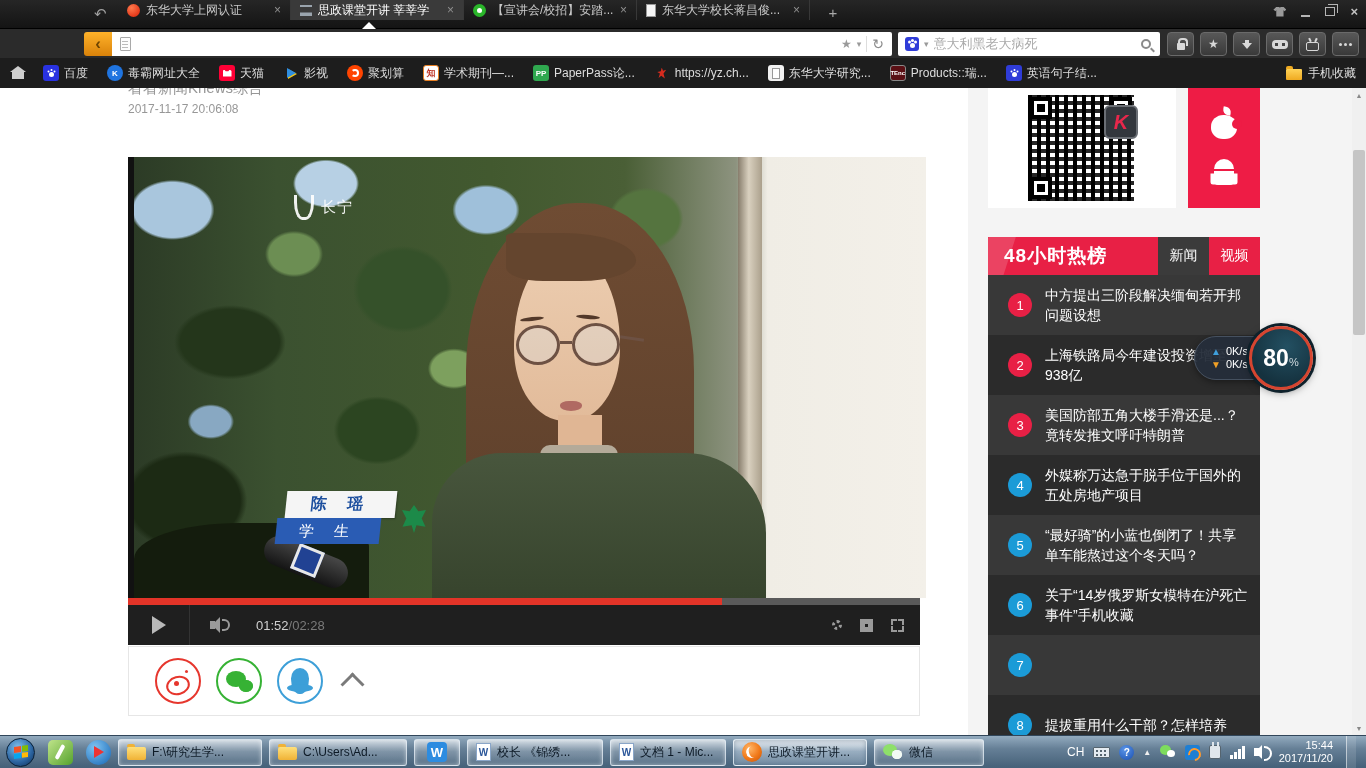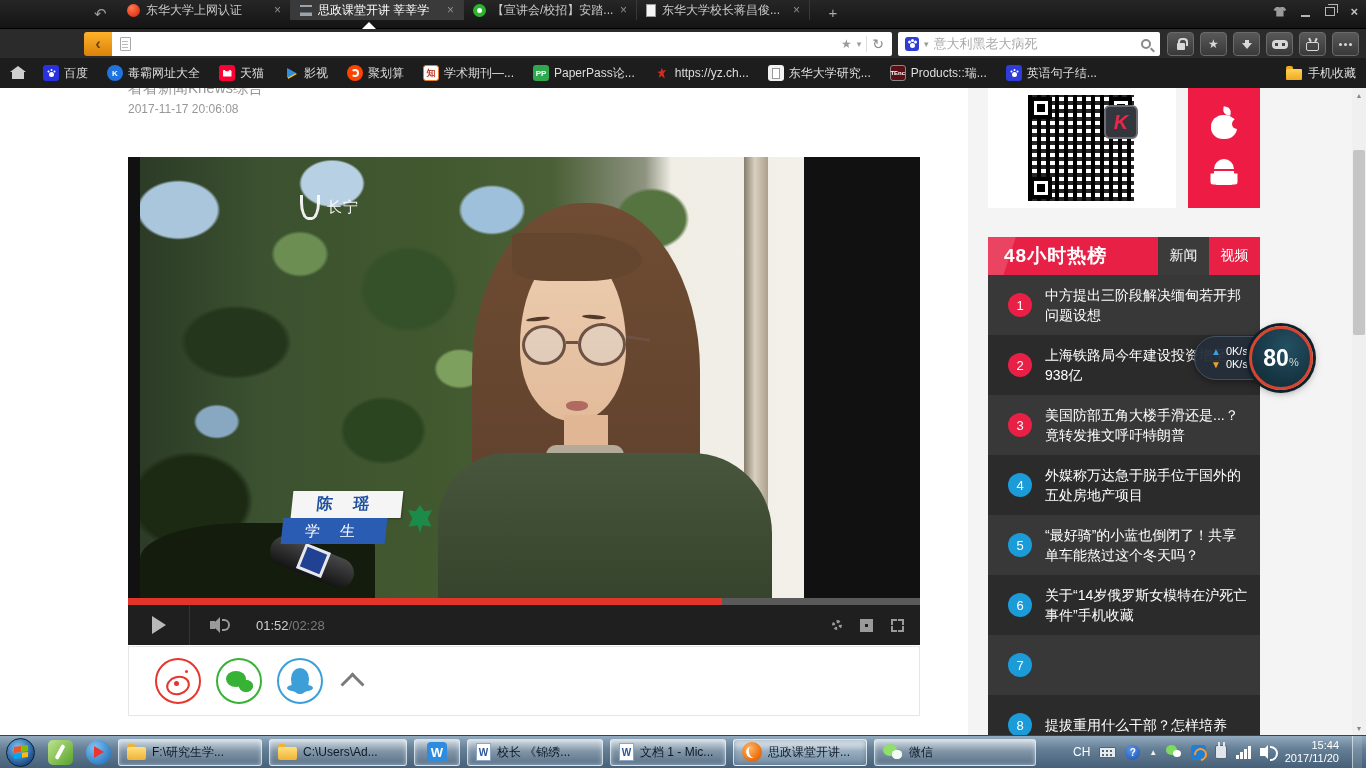--- a/index.html
+++ b/index.html
@@ -81,21 +81,21 @@
 .pagei{width:8px;height:11px;background:#fff;border:1px solid #999}
 [data-name="bookmark-products"] .bm-ico{background:#5a0f14;font-size:6px;color:#fff;border:1px solid #888}
 [data-name="bookmark-english"] .bm-ico{background:#2f3cd8}
 
 
 .content-bg{position:absolute;left:0;top:88px;width:968px;height:647px;background:#fff}
 .src-line{position:absolute;left:128px;top:79px;font-size:15px;color:#979797;z-index:10}
 .dt-line{position:absolute;left:128px;top:102px;font-size:12px;color:#979797}
 
 .player{position:absolute;left:128px;top:157px;width:792px;height:488px;background:#111}
-.scene{position:absolute;left:12px;top:0;width:664px;height:441px;overflow:hidden;background:linear-gradient(90deg,#2c3b26 0%,#3b5130 18%,#42592f 45%,#4a5f36 62%,#8d937f 76%,#f0ede5 80%,#f3f0e9 100%)}
+.scene{position:absolute;left:6px;top:0;width:792px;height:441px;overflow:hidden;background:linear-gradient(90deg,#2c3b26 0%,#3b5130 18%,#42592f 45%,#4a5f36 62%,#8d937f 76%,#f0ede5 80%,#f3f0e9 100%)}
 .foliage{position:absolute;left:0;top:0;width:640px;height:441px;background:
  radial-gradient(70px 50px at 6% 12%,#a9c6dd 0 55%,transparent 60%),
  radial-gradient(55px 40px at 30% 6%,#b7d0e4 0 55%,transparent 60%),
  radial-gradient(60px 45px at 55% 12%,#9fc0da 0 50%,transparent 56%),
  radial-gradient(90px 60px at 15% 42%,#24361b 0 55%,transparent 62%),
  radial-gradient(80px 70px at 42% 30%,#35512a 0 55%,transparent 62%),
  radial-gradient(100px 80px at 8% 78%,#1c2a14 0 55%,transparent 62%),
  radial-gradient(70px 55px at 38% 62%,#2c4521 0 55%,transparent 62%),
  radial-gradient(90px 65px at 68% 40%,#3f5c30 0 55%,transparent 62%),
  radial-gradient(60px 50px at 80% 14%,#55743f 0 55%,transparent 62%),
@@ -223,21 +223,21 @@
 .tkbtn .lbl{white-space:nowrap;overflow:hidden;text-overflow:ellipsis}
 .ico-folder-l{width:19px;height:13px;background:linear-gradient(#ffe07a,#f0b236);border-radius:2px;position:relative;flex:none;margin-top:2px}
 .ico-folder-l::before{content:"";position:absolute;left:0;top:-3px;width:8px;height:3px;background:#f0b236;border-radius:2px 2px 0 0}
 .ico-wps{width:20px;height:20px;background:#2d8ce0;border-radius:4px;color:#fff;font-weight:bold;font-size:13px;display:flex;align-items:center;justify-content:center;flex:none}
 .ico-word{width:15px;height:18px;background:#fff;border:1px solid #8aa6c8;position:relative;flex:none;color:#2b579a;font-size:10px;font-weight:bold;display:flex;align-items:center;justify-content:center}
 .ico-cheetah{width:20px;height:20px;border-radius:50%;background:radial-gradient(circle at 38% 32%,#ffb668,#f07818 55%,#c4520a);position:relative;flex:none}
 .ico-cheetah::after{content:"";position:absolute;left:4px;top:4px;width:10px;height:12px;border-radius:50%;border-left:3px solid #fff;transform:rotate(-15deg)}
 .ico-wechat-t{width:20px;height:18px;position:relative;flex:none}
 .ico-wechat-t::before{content:"";position:absolute;left:0;top:1px;width:14px;height:12px;border-radius:50%;background:#8ee06a}
 .ico-wechat-t::after{content:"";position:absolute;left:9px;top:7px;width:10px;height:9px;border-radius:50%;background:#fff;box-shadow:inset 0 0 0 6px #f2fbf4}
-.tray{margin-left:auto;display:flex;align-items:center;gap:9px;color:#fff;padding-right:4px}
+.tray{margin-left:auto;display:flex;align-items:center;gap:9px;color:#fff;padding-right:10px}
 .tr-lang{font-size:12px}
 .tr-kbd{width:17px;height:11px;background:#e4ebf1;border:1px solid #55646f;border-radius:1px;position:relative}
 .tr-kbd::before{content:"";position:absolute;left:2px;top:2px;width:2px;height:2px;background:#55646f;box-shadow:4px 0 0 #55646f,8px 0 0 #55646f,0 4px 0 #55646f,4px 4px 0 #55646f,8px 4px 0 #55646f}
 .tr-help{width:15px;height:15px;border-radius:50%;background:radial-gradient(circle at 40% 30%,#5a95e8,#1a4fb0);font-size:10px;font-weight:bold;color:#fff;display:flex;align-items:center;justify-content:center}
 .tr-chev{font-size:8px;color:#f0f0f0}
 .tr-wechat{width:16px;height:14px;position:relative}
 .tr-wechat::before{content:"";position:absolute;left:0;top:0;width:11px;height:10px;border-radius:50%;background:#7ddc5d}
 .tr-wechat::after{content:"";position:absolute;left:7px;top:5px;width:8px;height:7px;border-radius:50%;background:#fff}
 .tr-blue{width:15px;height:15px;border-radius:3px;background:#1f7fd4;position:relative}
 .tr-blue::after{content:"";position:absolute;left:3px;top:3px;width:9px;height:9px;border:2px solid #ff9a2e;border-radius:50%;border-bottom-color:transparent;transform:rotate(40deg)}
@@ -559,21 +559,21 @@
         <span class="lbl">校长 《锦绣...</span>
       </div>
     <div class="tkbtn" style="width:116px" data-name="taskbar-word-doc2">
         <span class="ico-word" data-name="word-icon">W</span>
         <span class="lbl">文档 1 - Mic...</span>
       </div>
     <div class="tkbtn active" style="width:134px" data-name="taskbar-browser">
         <span class="ico-cheetah" data-name="cheetah-browser-icon"></span>
         <span class="lbl">思政课堂开讲...</span>
       </div>
-    <div class="tkbtn" style="width:162px" data-name="taskbar-wechat">
+    <div class="tkbtn" style="width:110px" data-name="taskbar-wechat">
         <span class="ico-wechat-t" data-name="wechat-icon"></span>
         <span class="lbl">微信</span>
       </div>
     <div class="tray" data-name="system-tray">
       <span class="tr-lang" data-name="language-indicator">CH</span>
       <span class="tr-kbd" data-name="keyboard-icon"></span>
       <span class="tr-help" data-name="help-icon">?</span>
       <span class="tr-chev" data-name="hidden-icons-chevron">▲</span>
       <span class="tr-wechat" data-name="tray-wechat-icon"></span>
       <span class="tr-blue" data-name="tray-app-icon"></span>

